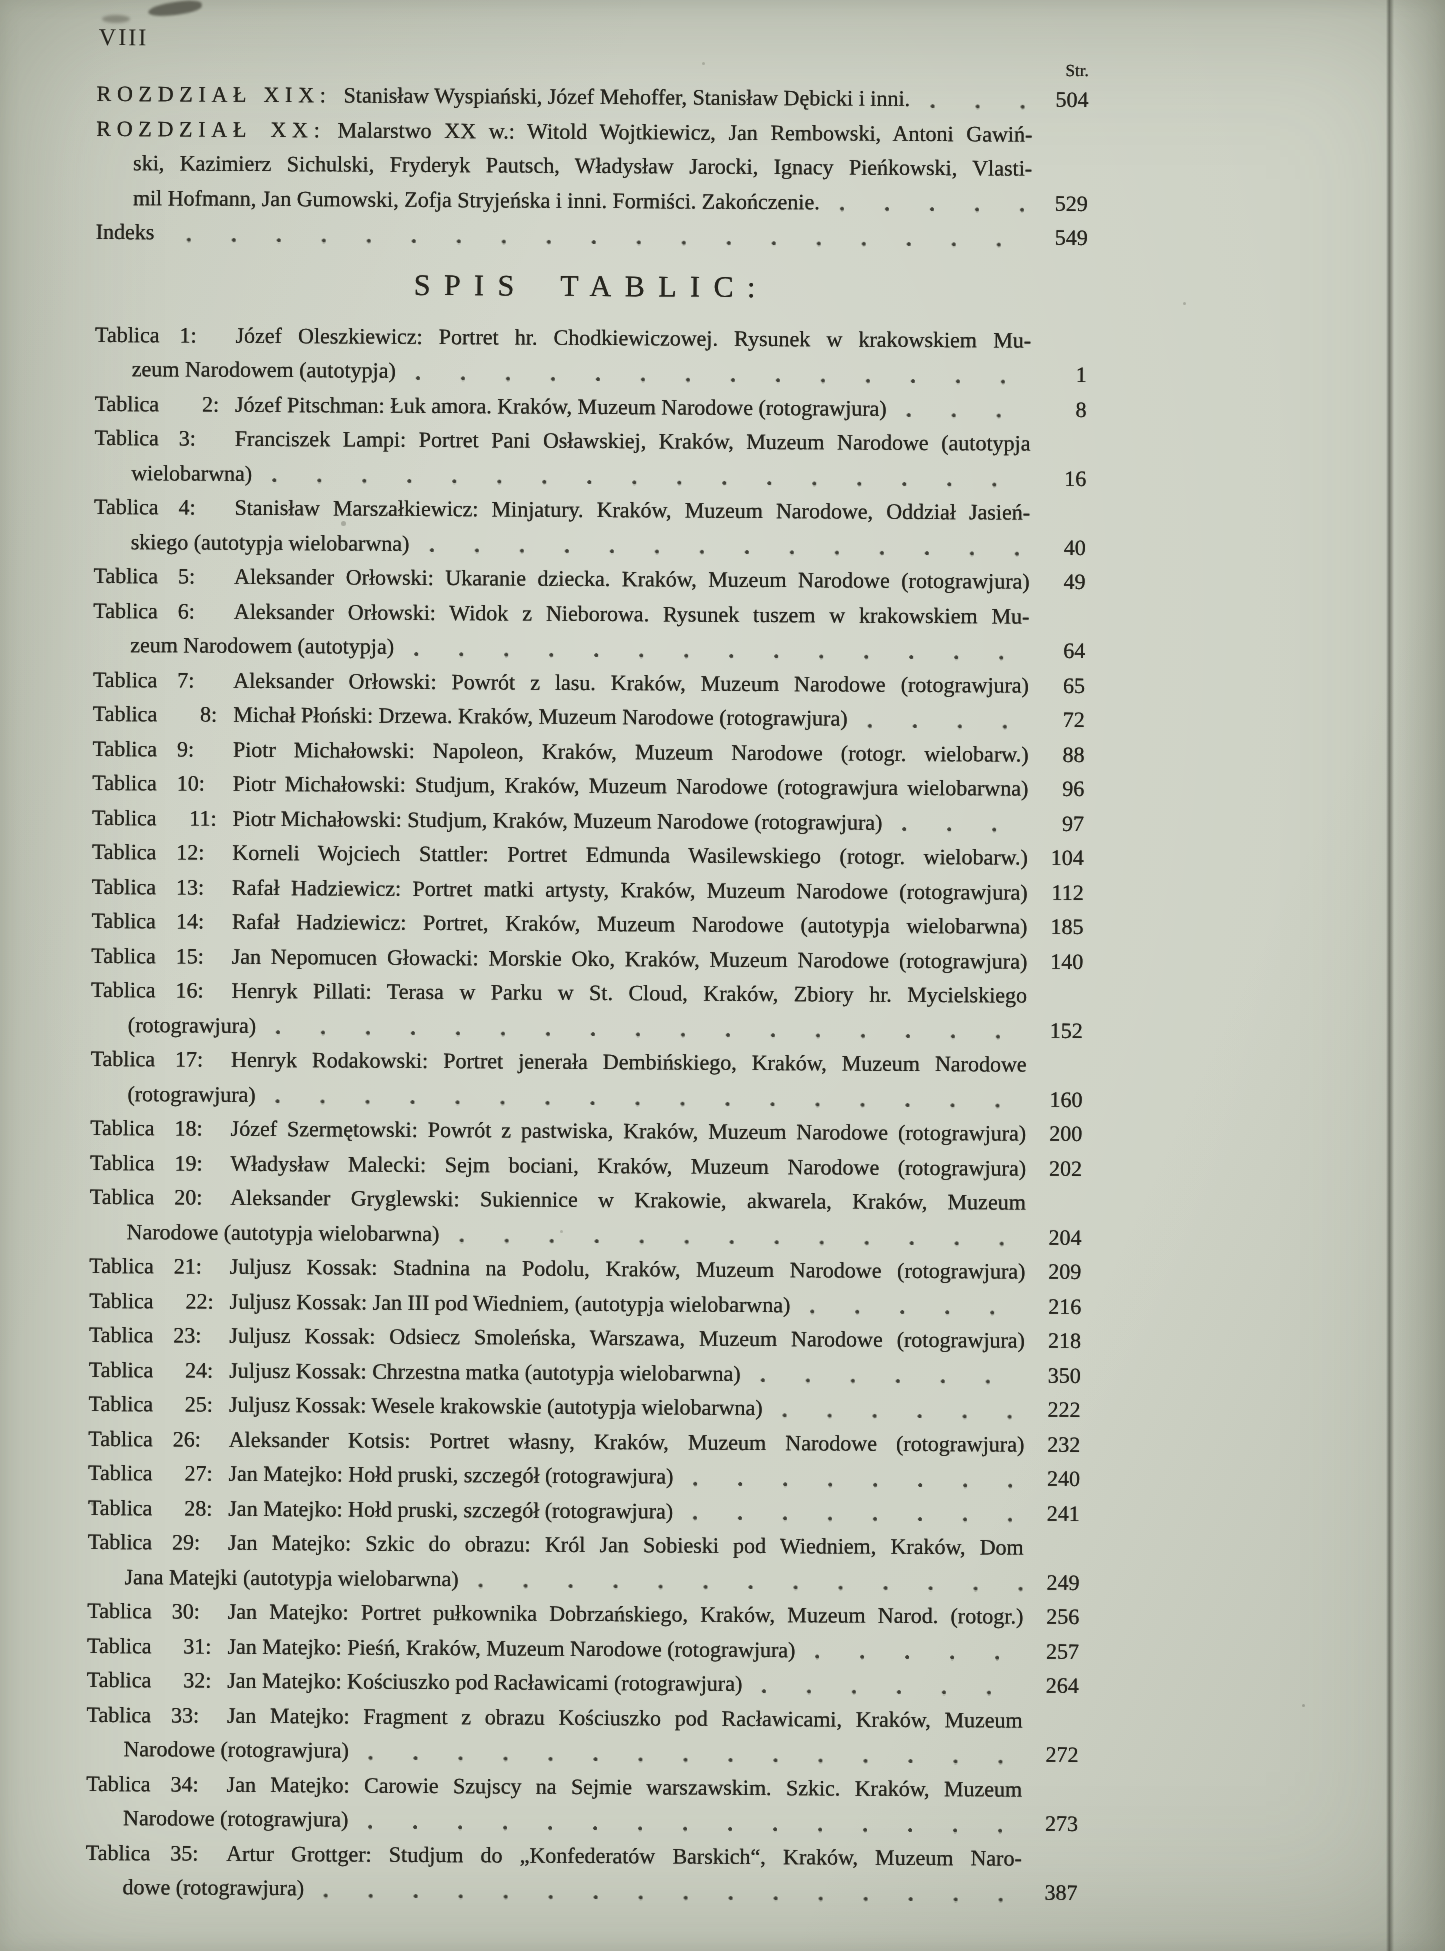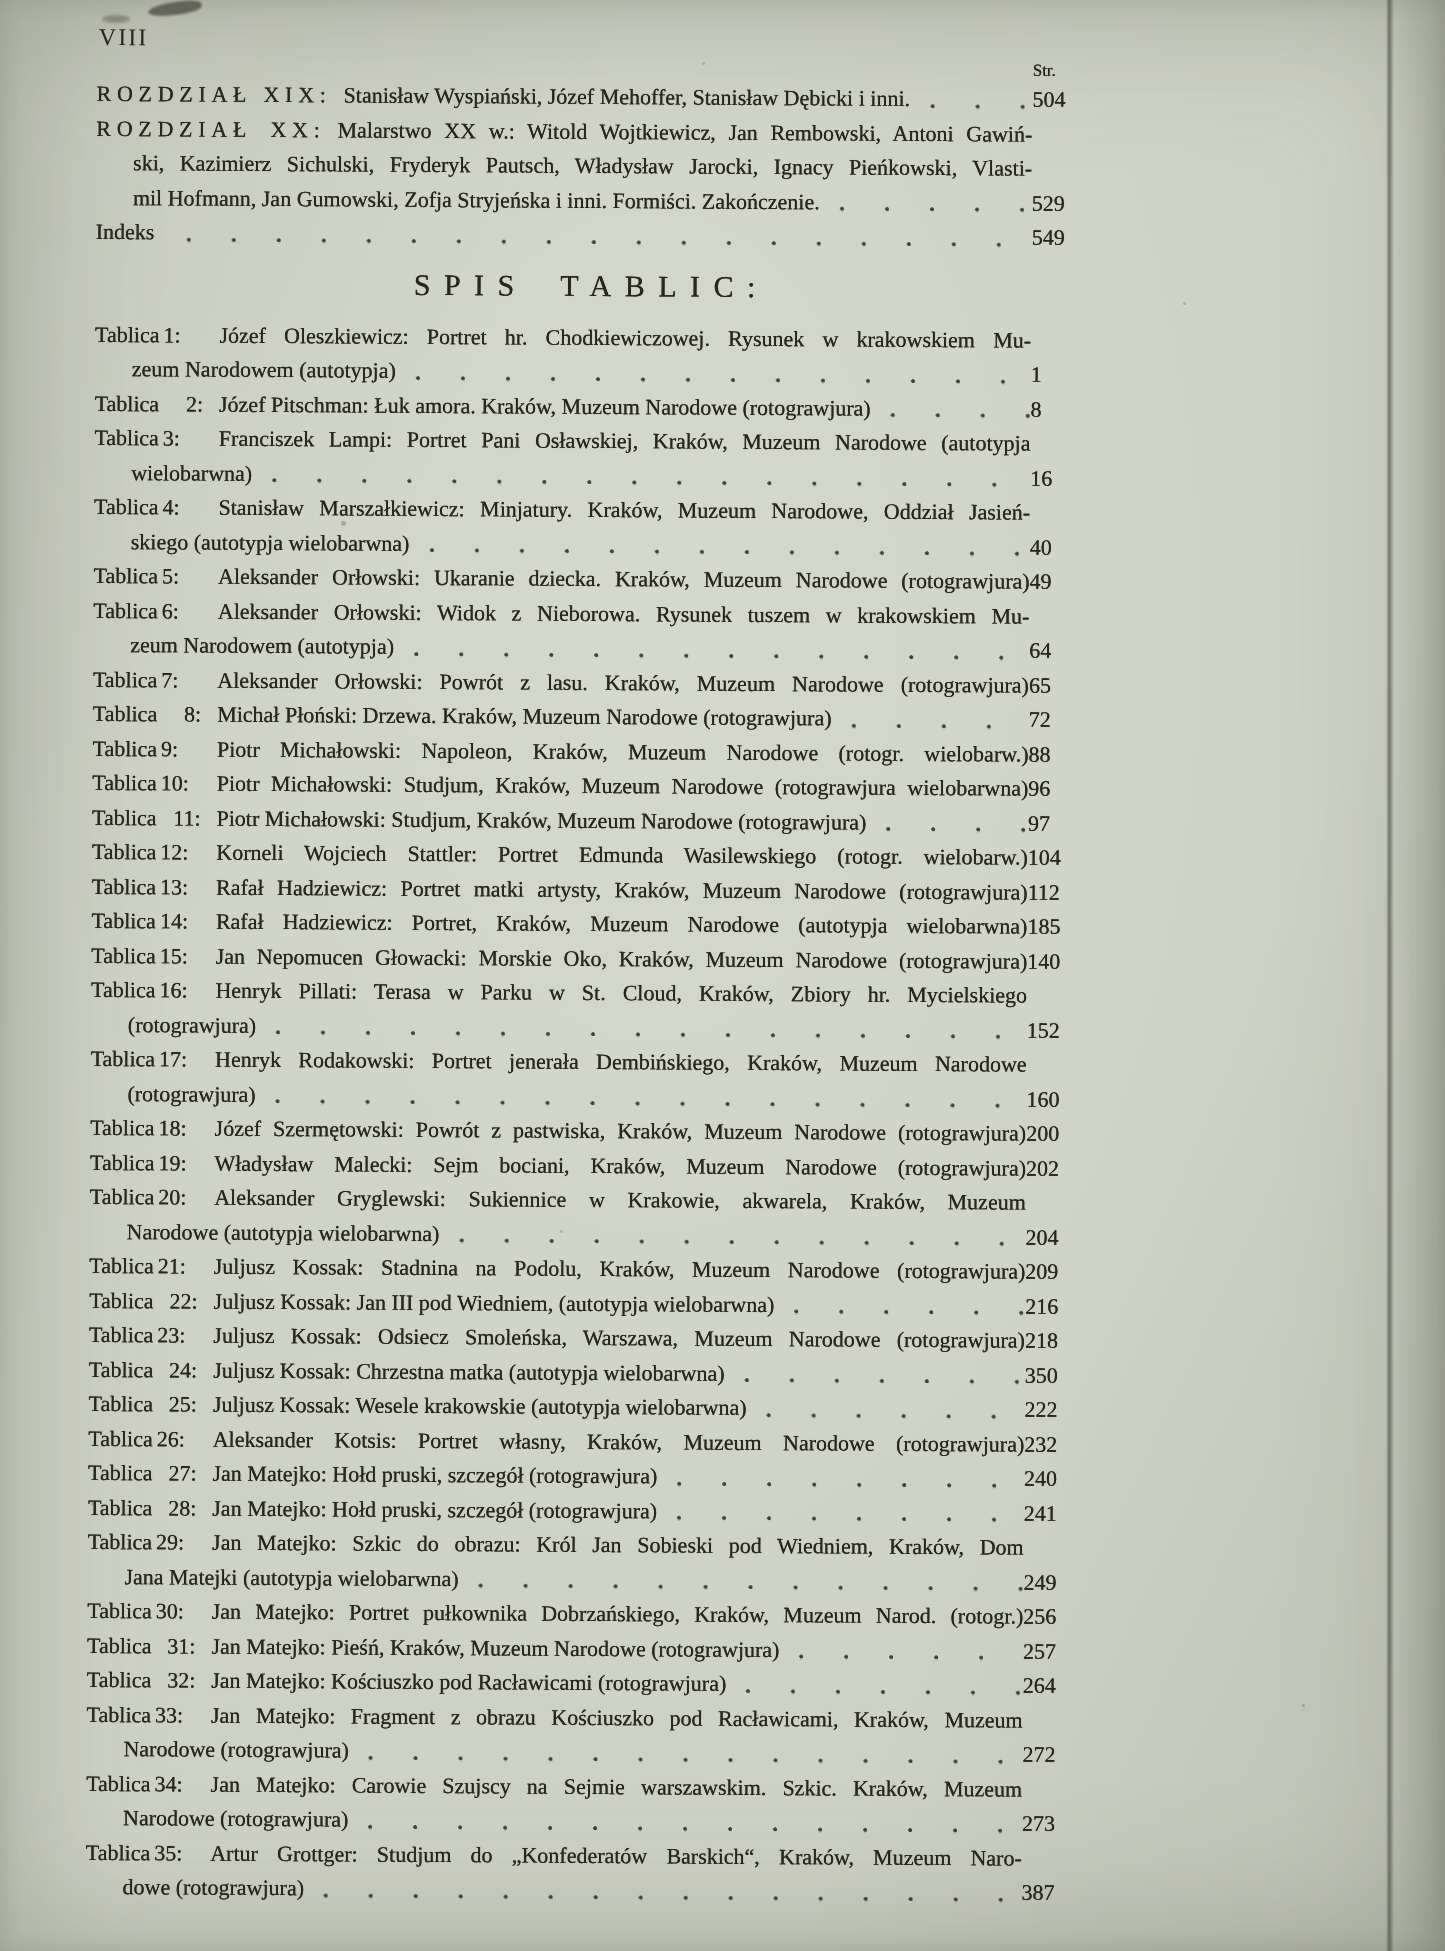--- a/index.html
+++ b/index.html
@@ -48,22 +48,22 @@
   }
   .folio{font-size:24px;line-height:32px;letter-spacing:2px;margin-left:2px;}
   .line{display:flex;line-height:34.5px;font-size:22px;
     text-shadow:0 0 0.5px rgba(39,38,31,0.9), 0 0 1.3px rgba(39,38,31,0.22);}
   .strline{line-height:24px;}
   .str{font-size:17px;}
   .body{flex:1 1 auto;min-width:0;}
   .body.full,.body.jlast{text-align:justify;text-align-last:justify;}
   .body.flexline{display:flex;}
   .cont .body{padding-left:37px;}
-  .pg{flex:0 0 56px;width:56px;text-align:left;}
-  .plword{margin-right:4px;flex:0 0 auto;}
+  .pg{flex:0 0 56px;width:56px;text-align:right;}
+  .plword{margin-right:20px;flex:0 0 auto;}
   .plno{display:inline-block;min-width:40px;text-align:right;margin-right:16px;flex:0 0 auto;}
   .chlabel{margin-right:12px;flex:0 0 auto;}
   .chlabel.spaced{letter-spacing:0.26em;}
   .txt{flex:0 1 auto;}
   .leader{
     flex:1 1 auto;min-width:10px;align-self:stretch;margin-left:8px;
     background-image:radial-gradient(circle at 2.2px 2.2px, rgba(40,40,32,0.85) 1.7px, rgba(0,0,0,0) 2.2px);
     background-size:45px 5px;background-repeat:repeat-x;
     background-position:12px calc(100% - 8px);
   }

